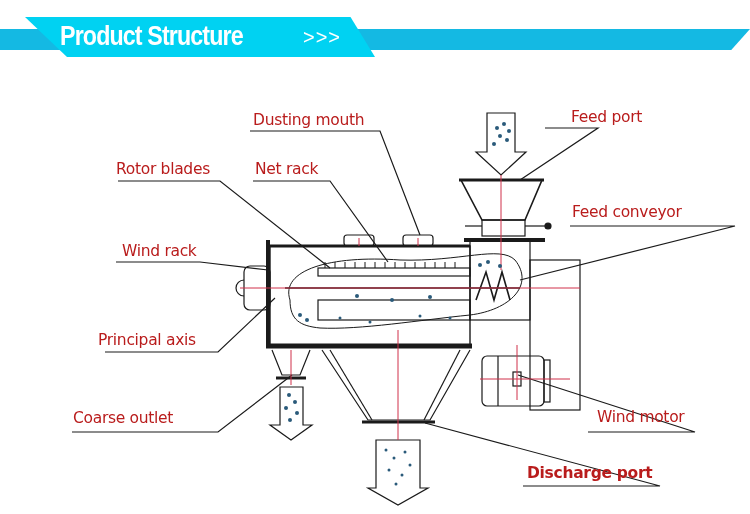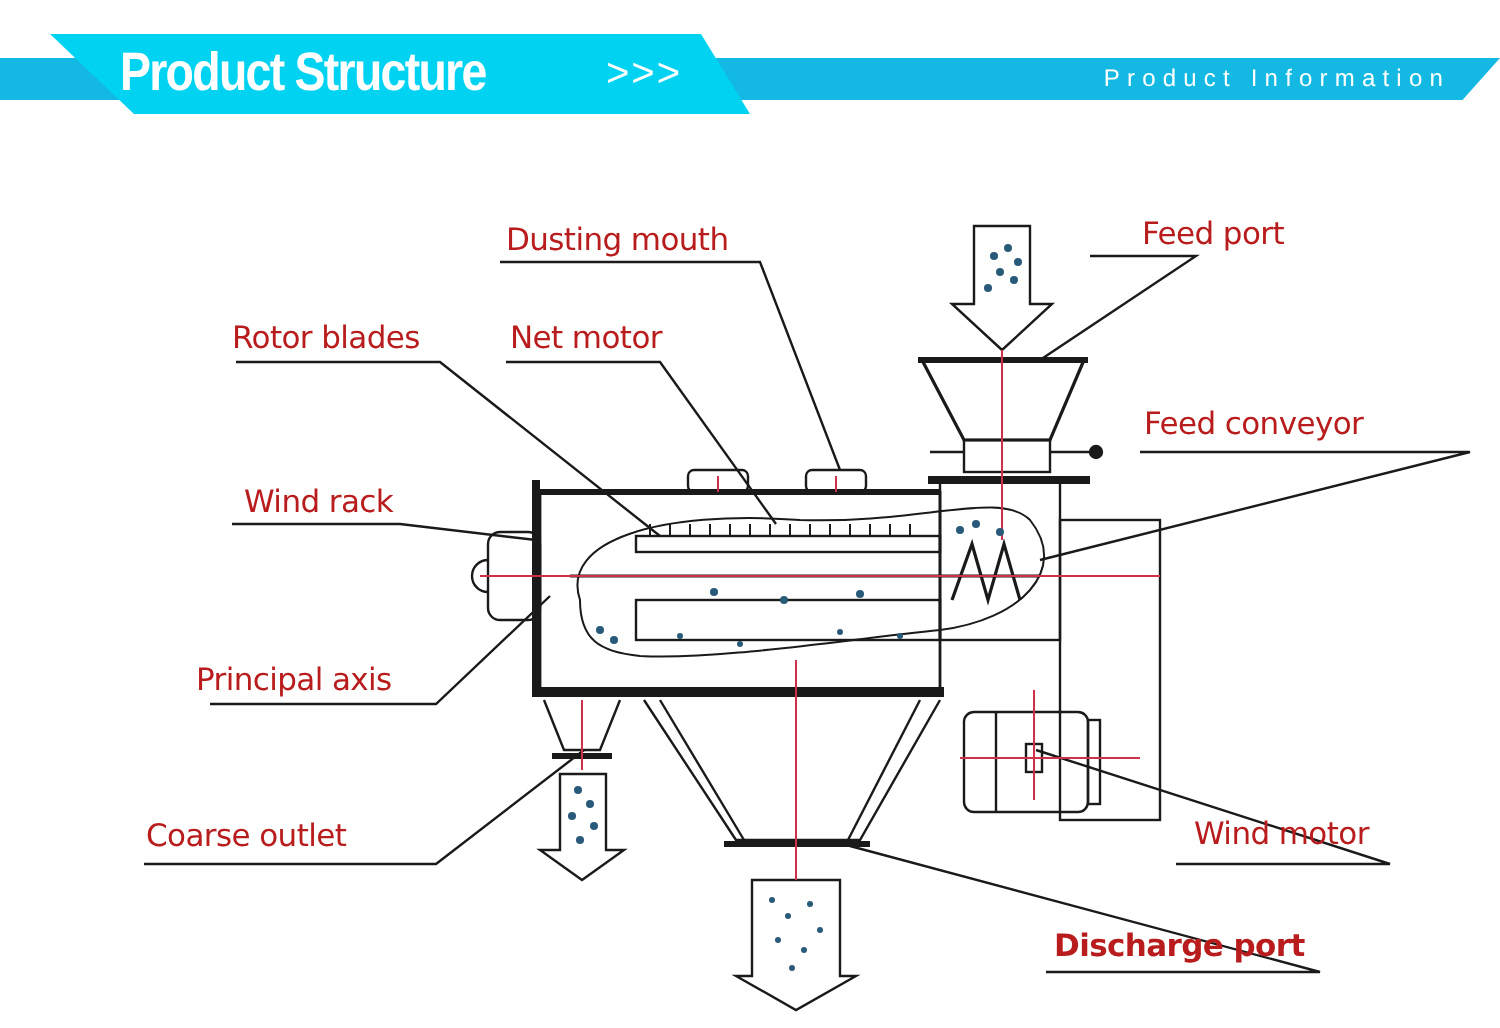--- a/index.html
+++ b/index.html
@@ -14,21 +14,20 @@
   .label { position: absolute; font-family: "DejaVu Sans", sans-serif; font-size: 15.5px; color: #b91c1c; white-space: nowrap; letter-spacing: -0.3px; }
 </style>
 </head>
 <body>
 
 <div class="banner">
   <div class="banner-bar"></div>
   <div class="banner-tab"></div>
   <div class="banner-title">Product Structure</div>
   <div class="banner-arrows">&gt;&gt;&gt;</div>
-  <div class="banner-sub">Product Information</div>
 </div>
 
 <svg class="diagram" width="750" height="514" viewBox="0 0 750 514">
   <g fill="none" stroke="#1a1a1a" stroke-width="1.2">
 
     <g>
       <polyline points="250,131 380,131 420,235"></polyline>
       <polyline points="545,128 598,128 520,180"></polyline>
       <polyline points="118,181 220,181 330,268"></polyline>
       <polyline points="253,181 330,181 388,262"></polyline>
@@ -147,19 +146,19 @@
       <circle cx="500" cy="266" r="2"></circle>
       <circle cx="357" cy="296" r="2"></circle>
       <circle cx="392" cy="300" r="2"></circle>
       <circle cx="430" cy="297" r="2"></circle>
   </g>
 </svg>
 
 <div class="label" style="left:253px;top:111px;">Dusting mouth</div>
 <div class="label" style="left:571px;top:108px;text-align:right;">Feed port</div>
 <div class="label" style="left:116px;top:160px;">Rotor blades</div>
-<div class="label" style="left:255px;top:160px;">Net motor</div>
+<div class="label" style="left:255px;top:160px;">Net rack</div>
 <div class="label" style="left:572px;top:203px;">Feed conveyor</div>
 <div class="label" style="left:122px;top:242px;">Wind rack</div>
 <div class="label" style="left:98px;top:331px;">Principal axis</div>
 <div class="label" style="left:73px;top:409px;">Coarse outlet</div>
 <div class="label" style="left:597px;top:408px;">Wind motor</div>
 <div class="label" style="left:527px;top:464px;font-weight:bold;">Discharge port</div>
 
 </body></html>

